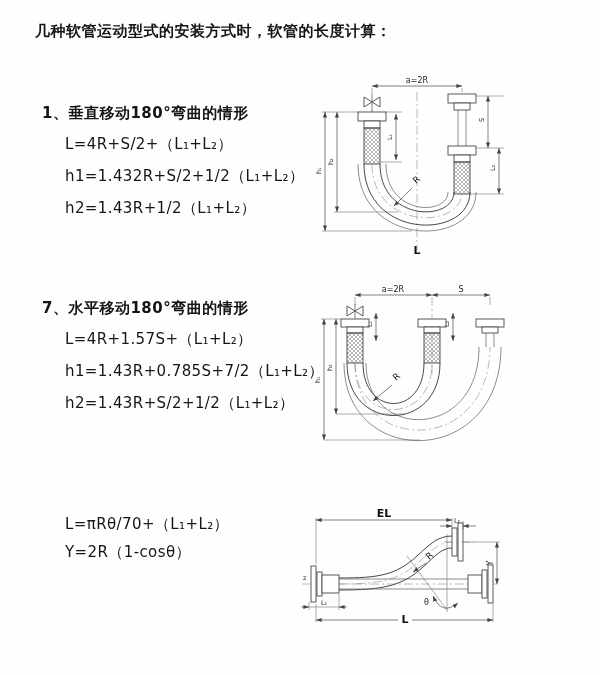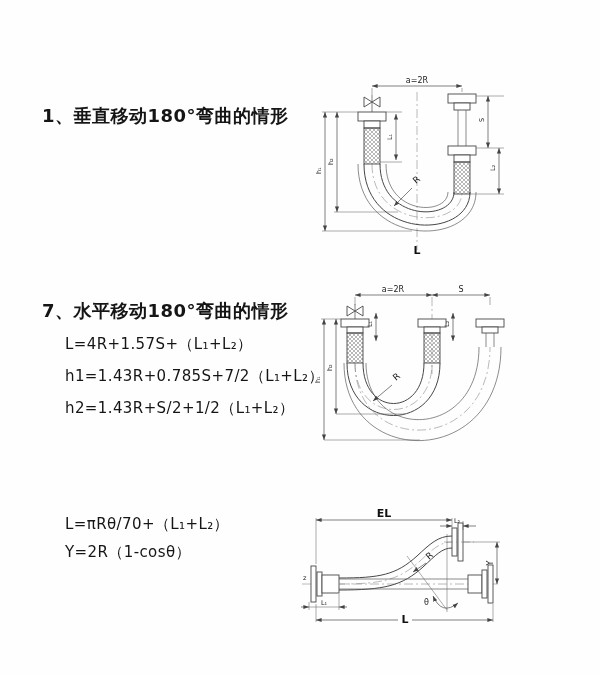--- a/index.html
+++ b/index.html
@@ -7,21 +7,21 @@
     width:600px;height:675px;background:#ffffff;
     font-family:"DejaVu Sans","Liberation Sans",sans-serif;
     color:#151515;
   }
   .page{position:relative;width:600px;height:675px;background:#fefefe;overflow:hidden;}
   .title{
     position:absolute;left:35px;top:22px;
     font-size:15px;font-weight:bold;letter-spacing:.5px;white-space:nowrap;
   }
   .section{position:absolute;left:42px;}
-  .sec-heading{font-size:18px;font-weight:bold;letter-spacing:.5px;margin:0 0 12px 0;white-space:nowrap;}
+  .sec-heading{font-size:15px;font-weight:bold;letter-spacing:.5px;margin:0 0 12px 0;white-space:nowrap;}
   .formulas{margin-left:23px;}
   .formula{font-size:15px;font-weight:500;letter-spacing:.4px;margin:0 0 13px 0;white-space:nowrap;}
   .section-3 .formula{margin-bottom:9px;}
   svg.diagram{position:absolute;}
   
   .dim{stroke:#4a4a4a;stroke-width:.7;fill:none;}
   .thin{stroke:#666;stroke-width:.55;fill:none;}
   .hose{stroke:#474747;stroke-width:1;fill:none;}
   .hose2{stroke:#5a5a5a;stroke-width:.7;fill:none;}
   .part{fill:#fff;stroke:#474747;stroke-width:.9;}
@@ -29,23 +29,29 @@
   .lbl{font-size:8px;fill:#222;}
   .lbl-sm{font-size:6.5px;fill:#222;}
   .lbl-md{font-size:9px;fill:#222;}
   .lbl-lg{font-size:11px;font-weight:bold;fill:#111;}
 </style>
 </head>
 <body>
 
 <div class="page">
 
+  <div class="title">几种软管运动型式的安装方式时，软管的长度计算：</div>
 
   <div class="section section-1" style="top:104px;">
     <h2 class="sec-heading">1、垂直移动180°弯曲的情形</h2>
+    <div class="formulas">
+      <p class="formula">L=4R+S/2+（L₁+L₂）</p>
+      <p class="formula">h1=1.432R+S/2+1/2（L₁+L₂）</p>
+      <p class="formula">h2=1.43R+1/2（L₁+L₂）</p>
+    </div>
   </div>
 
   <svg class="diagram" style="left:312px;top:72px;" width="280" height="185" viewBox="0 0 280 185">
     <defs>
       <marker id="arrA" markerWidth="9" markerHeight="8" refX="8" refY="4" orient="auto-start-reverse">
         <path d="M0,1 L8,4 L0,7 Z" fill="#444"></path>
       </marker>
       <pattern id="braidA" width="4" height="4" patternUnits="userSpaceOnUse">
         <path d="M0,0 L4,4 M4,0 L0,4" stroke="#8a8a8a" stroke-width="0.6"></path>
       </pattern>

